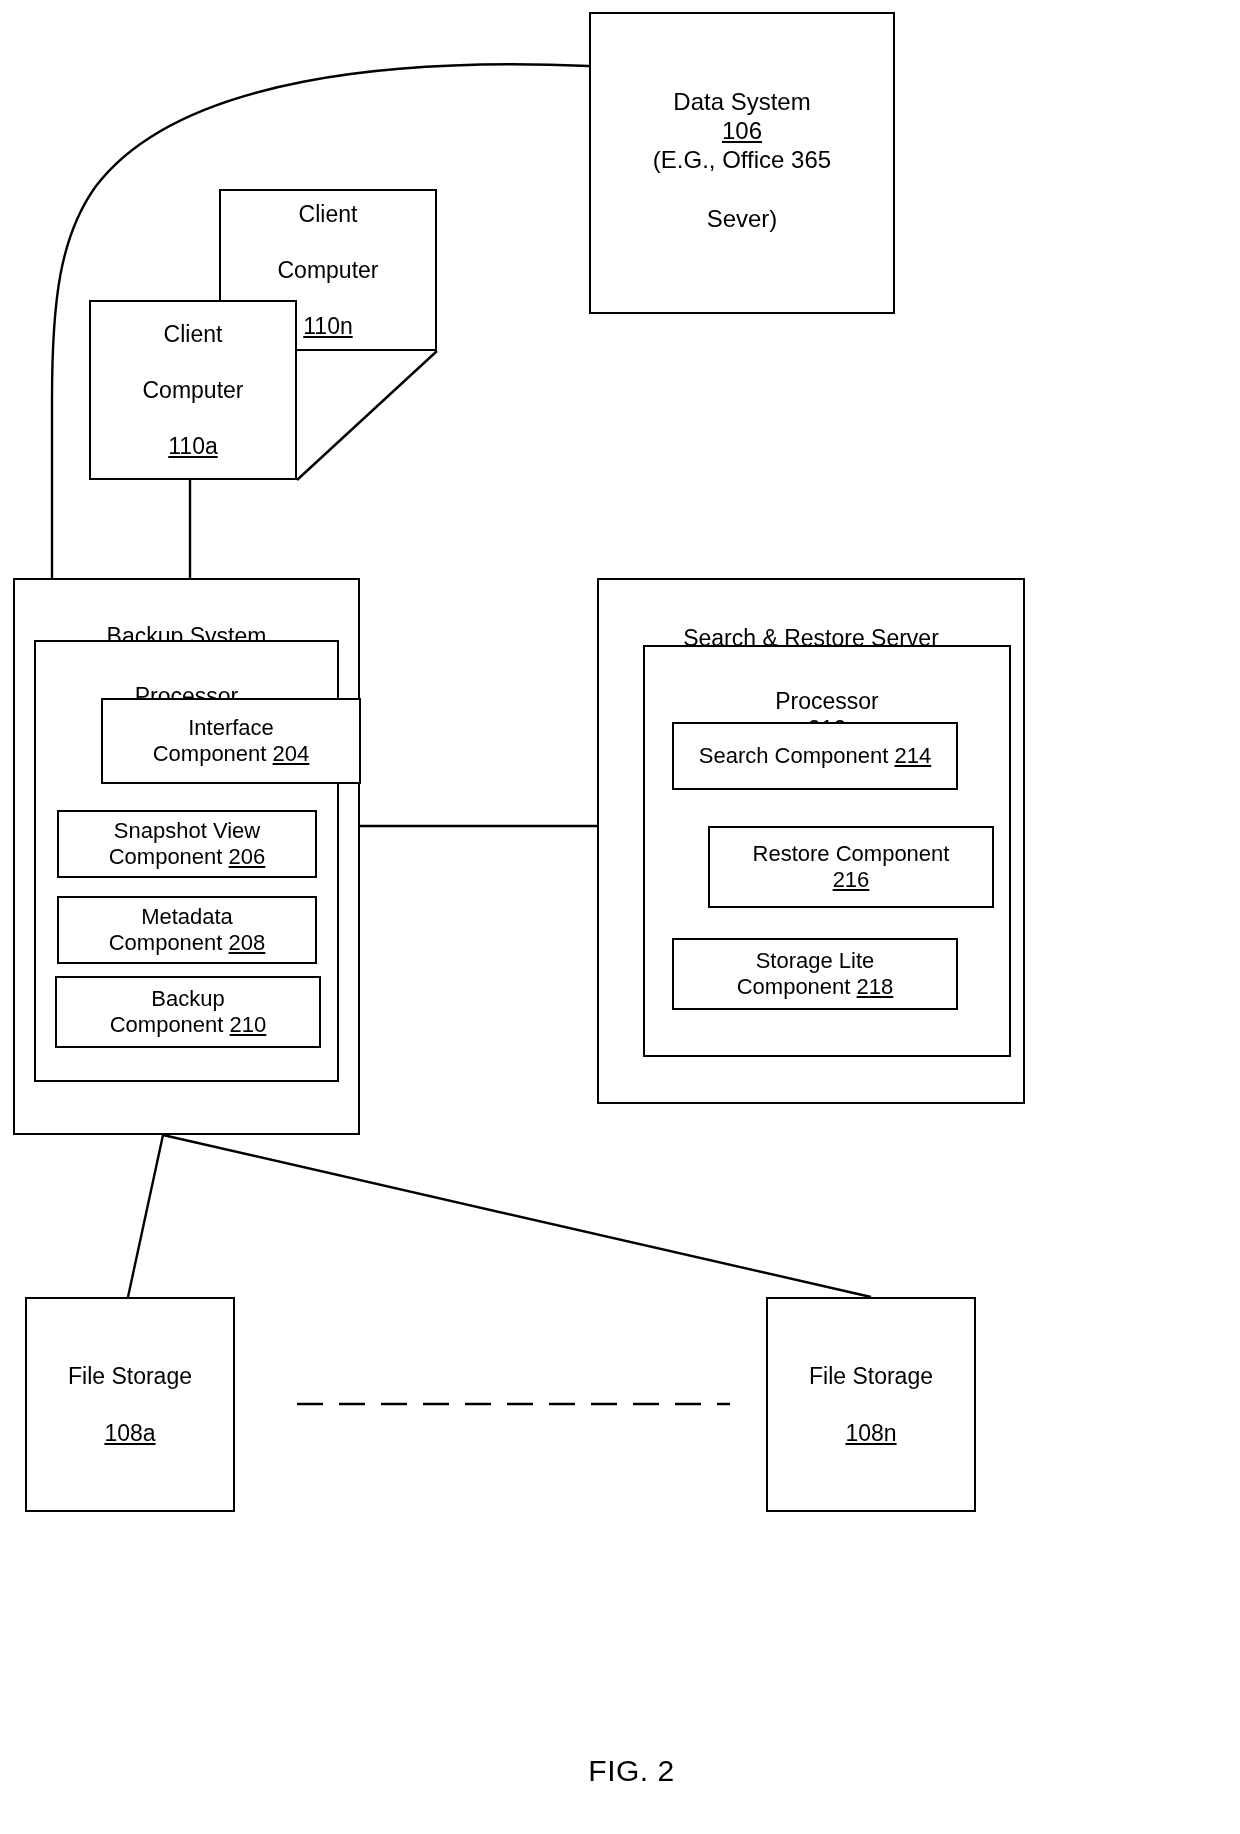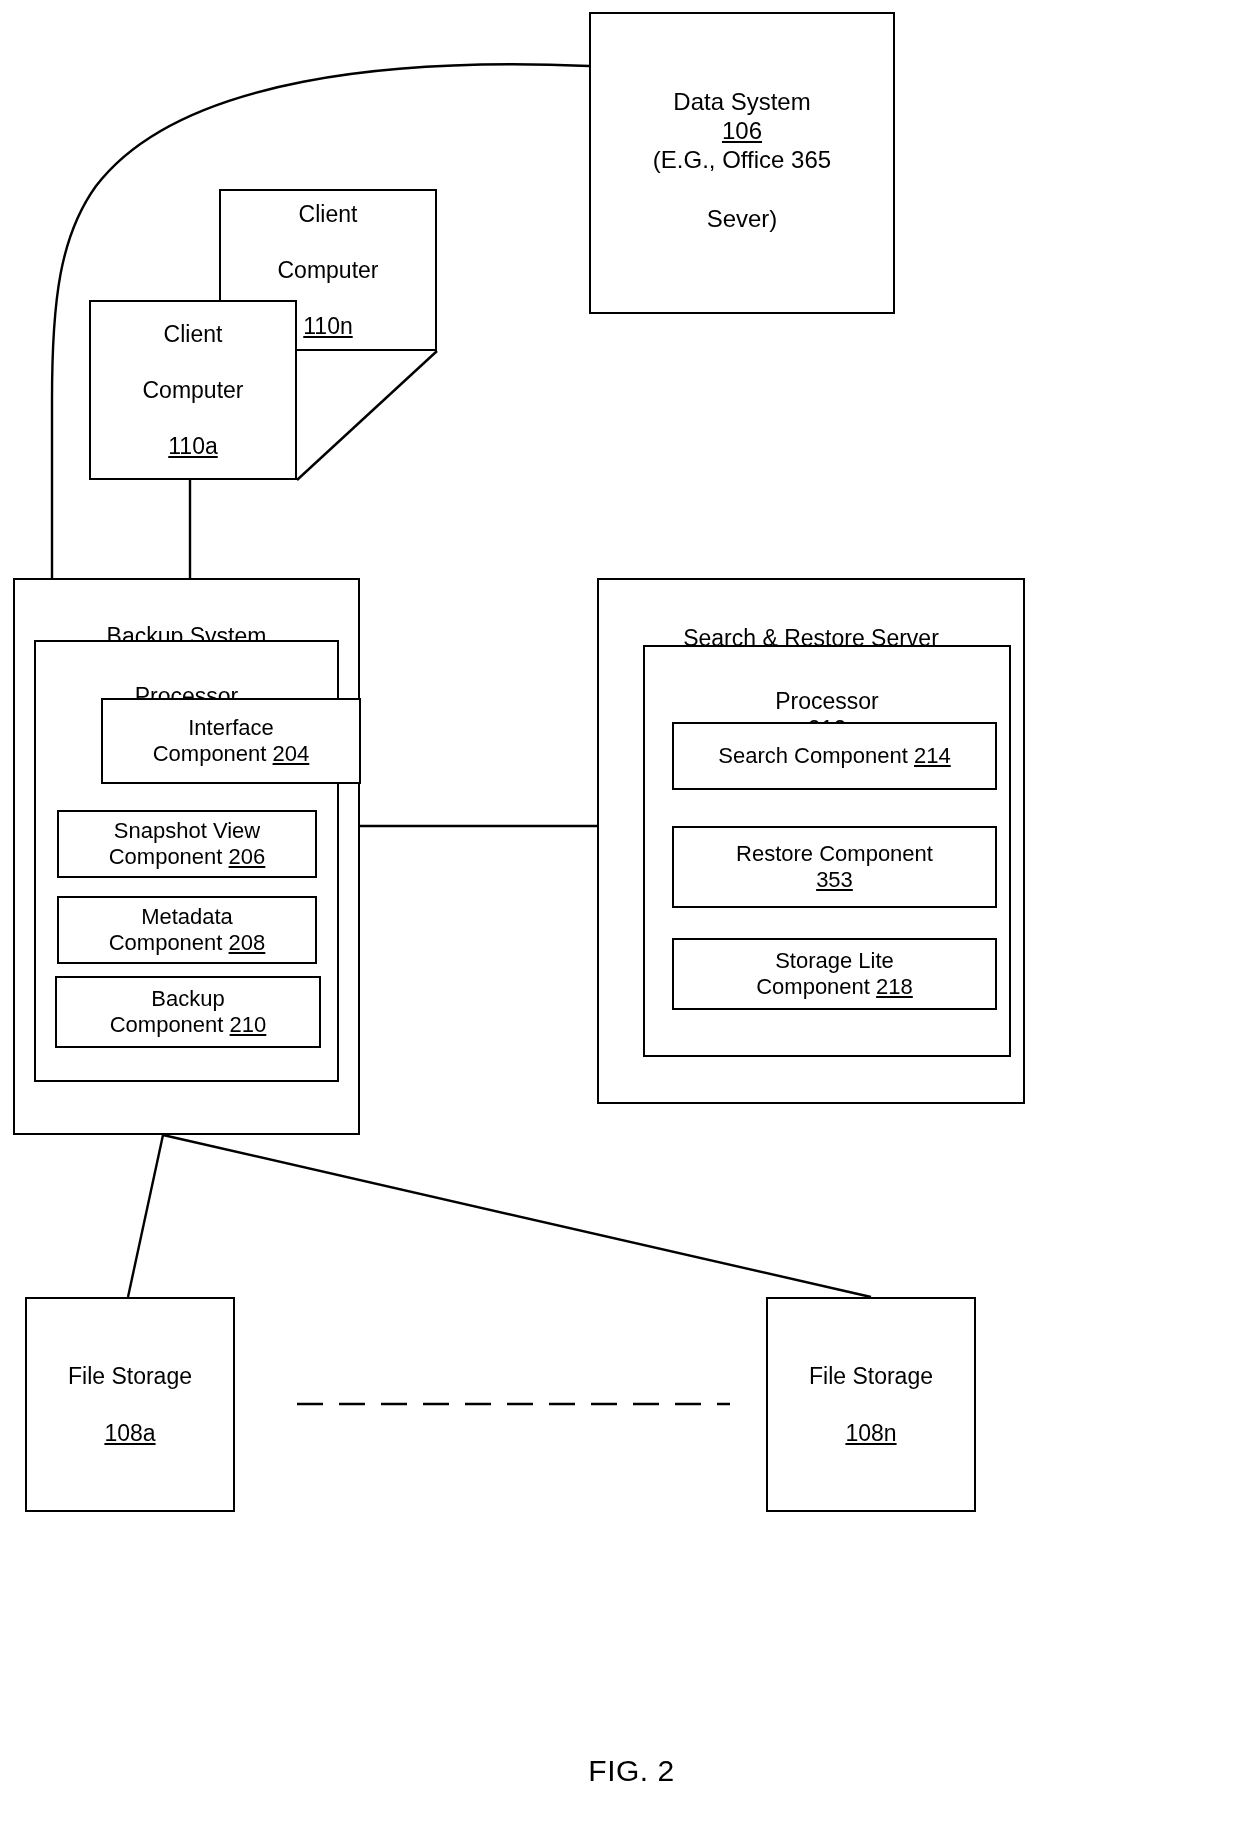--- a/index.html
+++ b/index.html
@@ -106,26 +106,26 @@
   #search-title { top: 16px; font-size: 23px; }
   #search-processor {
     left: 643px; top: 645px; width: 368px; height: 412px;
   }
   #search-proc-title { top: 12px; font-size: 23px; }
   .scomp {
     position: absolute;
     box-sizing: border-box;
     border: 2px solid #000;
     background: #fff;
-    left: 672px; width: 325px;
+    left: 672px; width: 286px;
     display: flex; align-items: center; justify-content: center;
     font-size: 22px; text-align: center;
   }
   #scomp-214 { top: 722px; height: 68px; }
-  #scomp-216 { top: 826px; height: 82px; }
+  #scomp-216 { top: 826px; height: 82px; margin-left: 36px; }
   #scomp-218 { top: 938px; height: 72px; }
 
   
   #file-a {
     left: 25px; top: 1297px; width: 210px; height: 215px;
   }
   #file-a .ctr { left:0; top:0; right:0; bottom:0; font-size: 23px; }
   #file-n {
     left: 766px; top: 1297px; width: 210px; height: 215px;
   }
@@ -258,21 +258,21 @@
   <div class="scomp" id="scomp-214">
     <span>
       <span>Search Component</span>
       <u class="refnum">214</u>
     </span>
   </div>
 
   <div class="scomp" id="scomp-216">
     <span>
       <span>Restore Component</span><br>
-      <u class="refnum">353</u>
+      <u class="refnum">216</u>
     </span>
   </div>
 
   <div class="scomp" id="scomp-218">
     <span>
       <span>Storage Lite</span><br>
       <span>Component</span>
       <u class="refnum">218</u>
     </span>
   </div>

